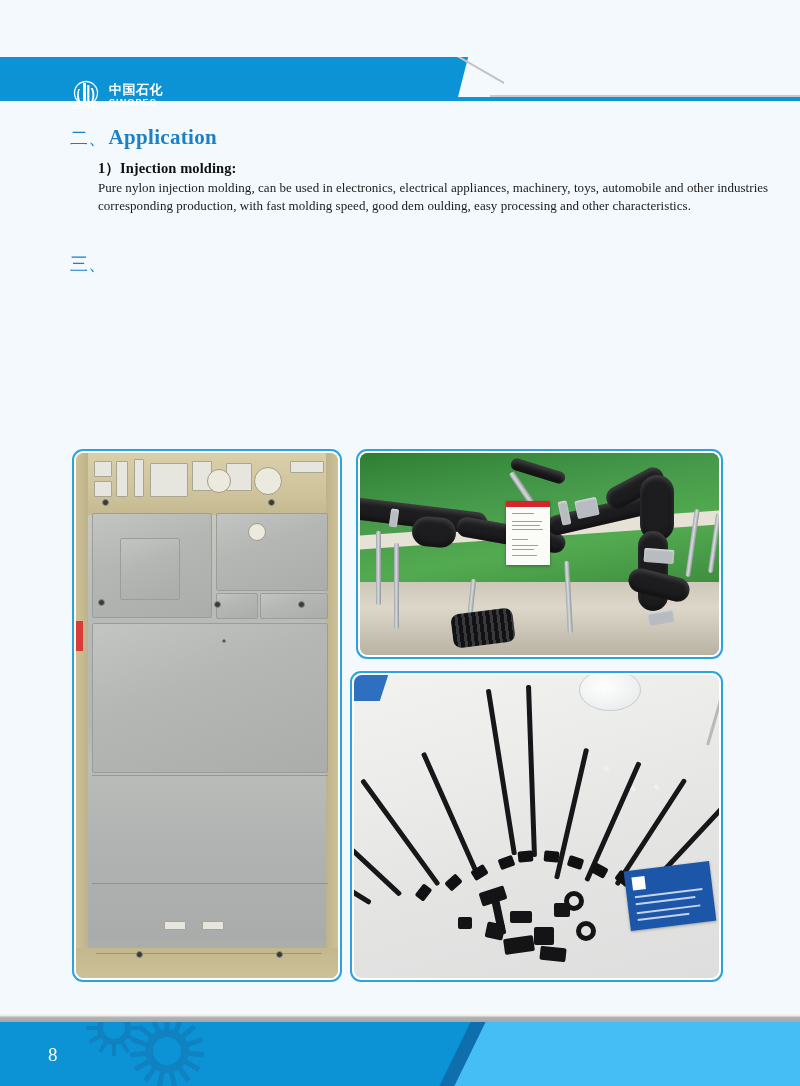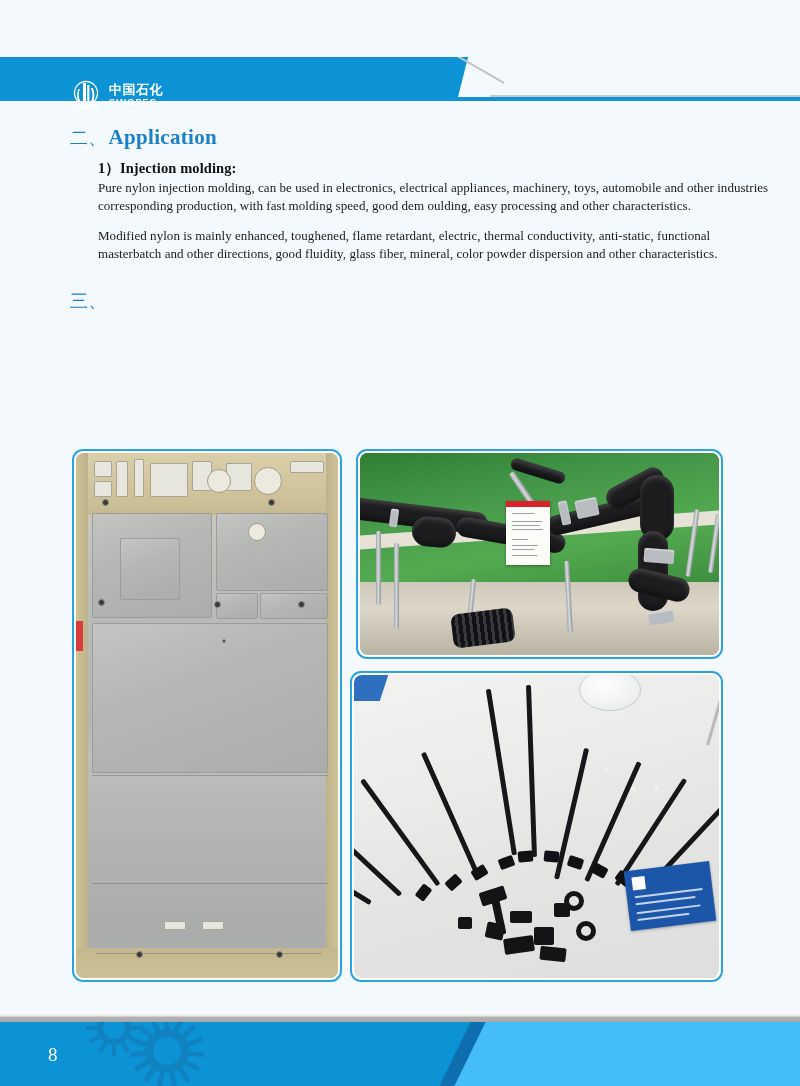--- a/index.html
+++ b/index.html
@@ -484,21 +484,20 @@
     <span class="heading-label">Application</span>
   </h2>
 
   <div class="body-block">
     <div>
       <div class="item-title">1）Injection molding:</div>
       <div class="item-body">Pure nylon injection molding, can be used in electronics, electrical appliances, machinery, toys, automobile and other industries corresponding production, with fast molding speed, good dem oulding, easy processing and other characteristics.</div>
     </div>
     <div class="block-gap"></div>
     <div>
-      <div class="item-body">Modified nylon is mainly enhanced, toughened, flame retardant, electric, thermal conductivity, anti-static, functional masterbatch and other directions, good fluidity, glass fiber, mineral, color powder dispersion and other characteristics.</div>
     </div>
     <div class="block-gap"></div>
     <div>
     </div>
   </div>
 
   <h2 class="section-heading" style="margin-top:14px;">
     <span class="cn-num">三、</span>
   </h2>
 </div>

